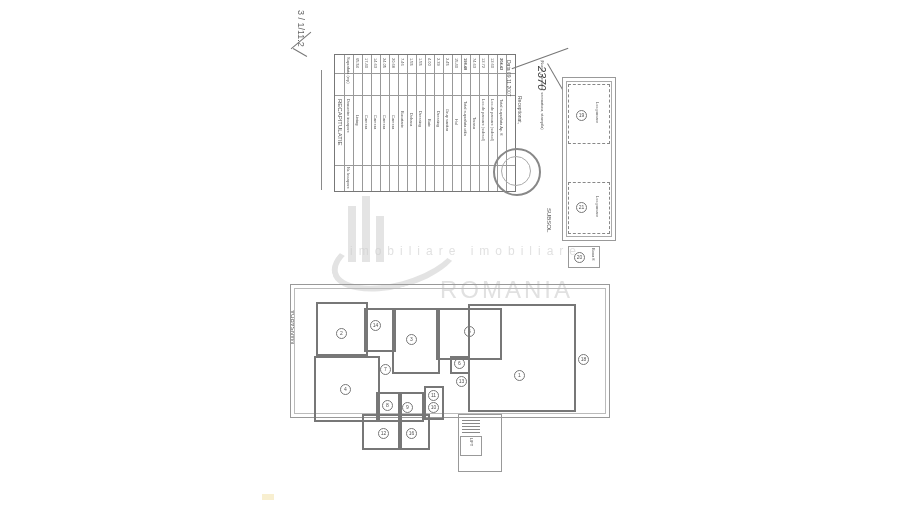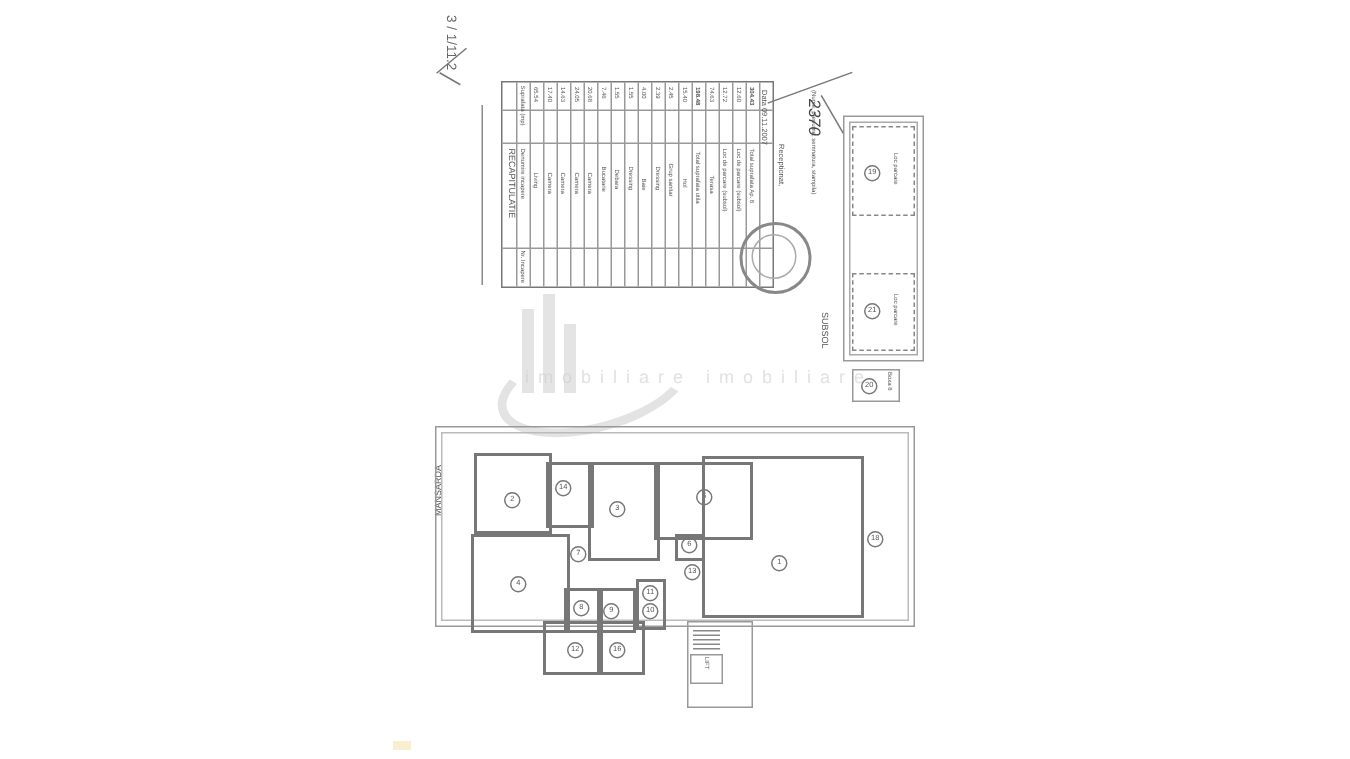--- a/index.html
+++ b/index.html
@@ -112,20 +112,21 @@
   <div class="vtext" style="left:545px; top:60px; font-size:4px; transform:rotate(90deg);">(Nume, prenume, semnatura, stampila)</div>
   <div class="vtext" style="left:548px; top:66px; font-size:11px; transform:rotate(90deg); color:#444; font-style:italic;">2370</div>
   <div class="scribble" style="left:510px; top:58px; width:60px; transform:rotate(-20deg);"></div>
   <div class="scribble" style="left:540px; top:76px; width:30px; transform:rotate(60deg);"></div>
   <div class="stamp"></div>
 
   <div class="logo-bar" style="left:348px; top:206px; width:8px; height:56px;"></div>
   <div class="logo-bar" style="left:362px; top:196px; width:8px; height:66px;"></div>
   <div class="logo-bar" style="left:376px; top:216px; width:8px; height:46px;"></div>
   <div class="logo-arc"></div>
+  <div class="wm wm-sub">ROMANIA</div>
   <div class="wm wm-tag">imobiliare  imobiliare</div>
 
   <div class="vtext" style="left:552px; top:208px; font-size:6px; transform:rotate(90deg);">SUBSOL</div>
   <div class="thin" style="left:562px; top:77px; width:52px; height:162px;"></div>
   <div class="thin" style="left:566px; top:81px; width:44px; height:154px; border-color:#aaa;"></div>
   <div class="dash" style="left:568px; top:84px; width:40px; height:58px;"></div>
   <div class="roomno" style="left:576px; top:110px;">19</div>
   <div class="vtext" style="left:600px; top:102px; font-size:4px; transform:rotate(90deg);">Loc parcare</div>
   <div class="dash" style="left:568px; top:182px; width:40px; height:50px;"></div>
   <div class="roomno" style="left:576px; top:202px;">21</div>

